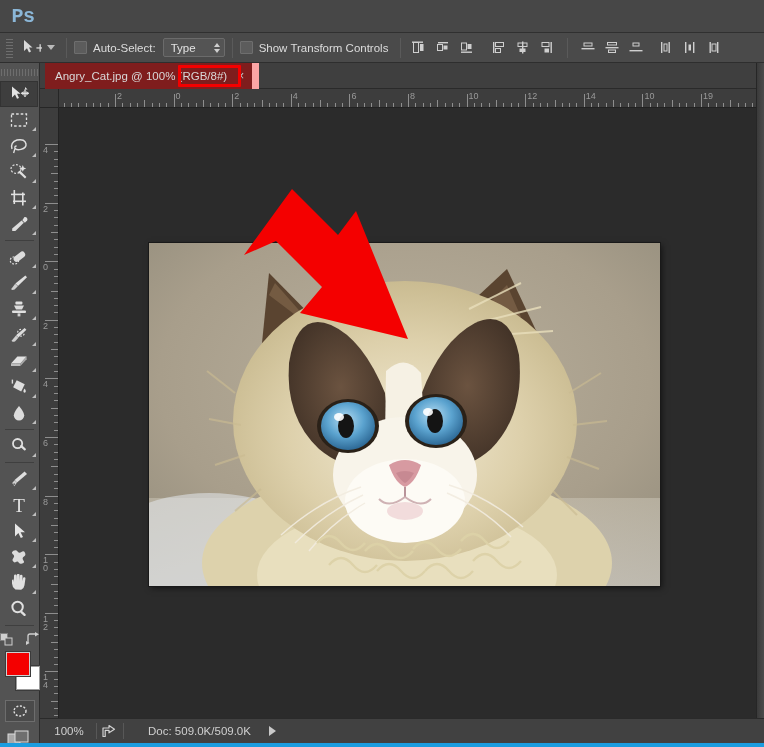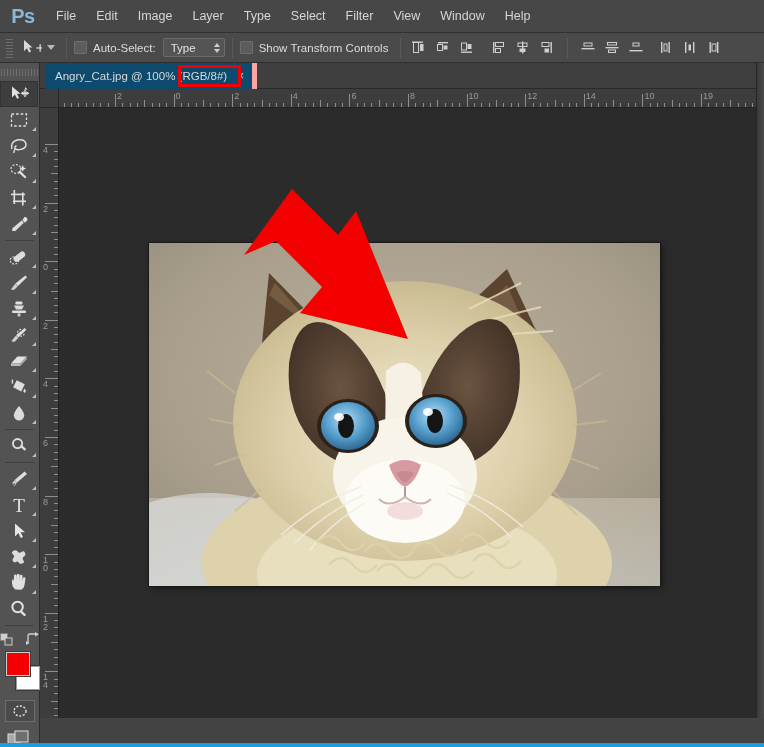--- a/index.html
+++ b/index.html
@@ -13,21 +13,21 @@
 
   
   .menubar {
     position: absolute; left: 0; top: 0; width: 764px; height: 33px;
     background: #474747;
     border-bottom: 1px solid #303030;
     display: flex; align-items: center;
   }
   .ps-logo {
     width: 46px; height: 33px; display: flex; align-items: center; justify-content: center;
-    color: #8bb7d8; font-size: 20px; font-weight: bold; font-family: Liberation Sans, sans-serif;
+    color: #8bb7d8; font-size: 20px; font-weight: bold; font-family: Liberation Mono, monospace;
     letter-spacing: -0.5px;
   }
   .menu-item {
     padding: 0 10px; height: 33px; display: flex; align-items: center;
     color: #d6d6d6; font-size: 12.5px; white-space: nowrap;
   }
 
   
   .optionsbar {
     position: absolute; left: 0; top: 33px; width: 764px; height: 30px;
@@ -105,21 +105,21 @@
   }
   .screenmode { width: 38px; height: 30px; display: flex; align-items: center; justify-content: center; position: relative; }
 
   
   .tabbar {
     position: absolute; left: 40px; top: 63px; width: 724px; height: 26px;
     background: #3f3f3f; border-bottom: 1px solid #2a2a2a;
   }
   .doc-tab {
     position: absolute; left: 5px; top: 0; height: 26px;
-    background: #0c4a6e; border-right: 5px solid #fca5a5;
+    background: #7f1d1d; border-right: 7px solid #fca5a5;
     display: flex; align-items: center; padding: 0 8px 0 10px;
     color: #d8d8d8; font-size: 11.5px; white-space: nowrap;
   }
   .tab-close { margin-left: 10px; color: #c6c6c6; font-size: 12px; line-height: 1; }
 
   
   .canvas-wrap {
     position: absolute; left: 40px; top: 89px; width: 724px; height: 629px;
     background: #2b2b2b;
   }
@@ -188,32 +188,20 @@
     border-left: 1px solid #262626;
   }
 </style>
 </head>
 <body>
 
 <div id="app">
 
   <div class="menubar">
     <div class="ps-logo">Ps</div>
-    <div id="menu-items-host" style="display:flex;align-items:center;">
-        <div class="menu-item">File</div>
-        <div class="menu-item">Edit</div>
-        <div class="menu-item">Image</div>
-        <div class="menu-item">Layer</div>
-        <div class="menu-item">Type</div>
-        <div class="menu-item">Select</div>
-        <div class="menu-item">Filter</div>
-        <div class="menu-item">View</div>
-        <div class="menu-item">Window</div>
-        <div class="menu-item">Help</div>
-      </div>
   </div>
 
   <div class="optionsbar">
     <div class="grip"></div>
 
     <div class="tool-preview">
       <span class="tool-icon-move">
         <svg width="20" height="18" viewBox="0 0 20 18">
           <path d="M2,1 L2,12 L5,9.2 L7,13.5 L9,12.6 L7,8.4 L10.5,8.4 Z" fill="#d9d9d9"></path>
           <path d="M15,2.5 l2.4,2.2 -1.2,0 0,3.2 3.1,0 0,-1.2 2.2,2.3" fill="none"></path>
@@ -884,15 +872,27 @@
 
     <svg class="red-arrow" viewBox="0 0 170 160">
       <path id="arrow-path" d="M4,66 L52,0 L98,46 L116,22 L168,150 L60,124 L82,98 L36,52 Z" fill="#f40000"></path>
     </svg>
   </div>
 
   <div class="red-box" id="red-box" style="border-color: rgb(244, 0, 0);"></div>
 
   <div class="right-edge"></div>
 
+  <div class="statusbar">
+    <div class="zoom-field">100%</div>
+    <div class="status-sep"></div>
+    <div class="share-btn">
+      <svg width="16" height="14" viewBox="0 0 16 14">
+        <path d="M1,12.5 L1,4 L7,4 L7,1.6 L12.5,5.2 L7,8.8 L7,6.4 L3.2,6.4 L3.2,12.5 Z" fill="none" stroke="#d2d2d2" stroke-width="1.2" stroke-linejoin="round"></path>
+      </svg>
+    </div>
+    <div class="status-sep"></div>
+    <div class="doc-size">Doc: 509.0K/509.0K</div>
+    <div class="status-arrow"></div>
+  </div>
 
   <div class="bottom-accent" id="bottom-accent" style="background: rgb(26, 157, 224);"></div>
 </div>
 
 </body></html>

